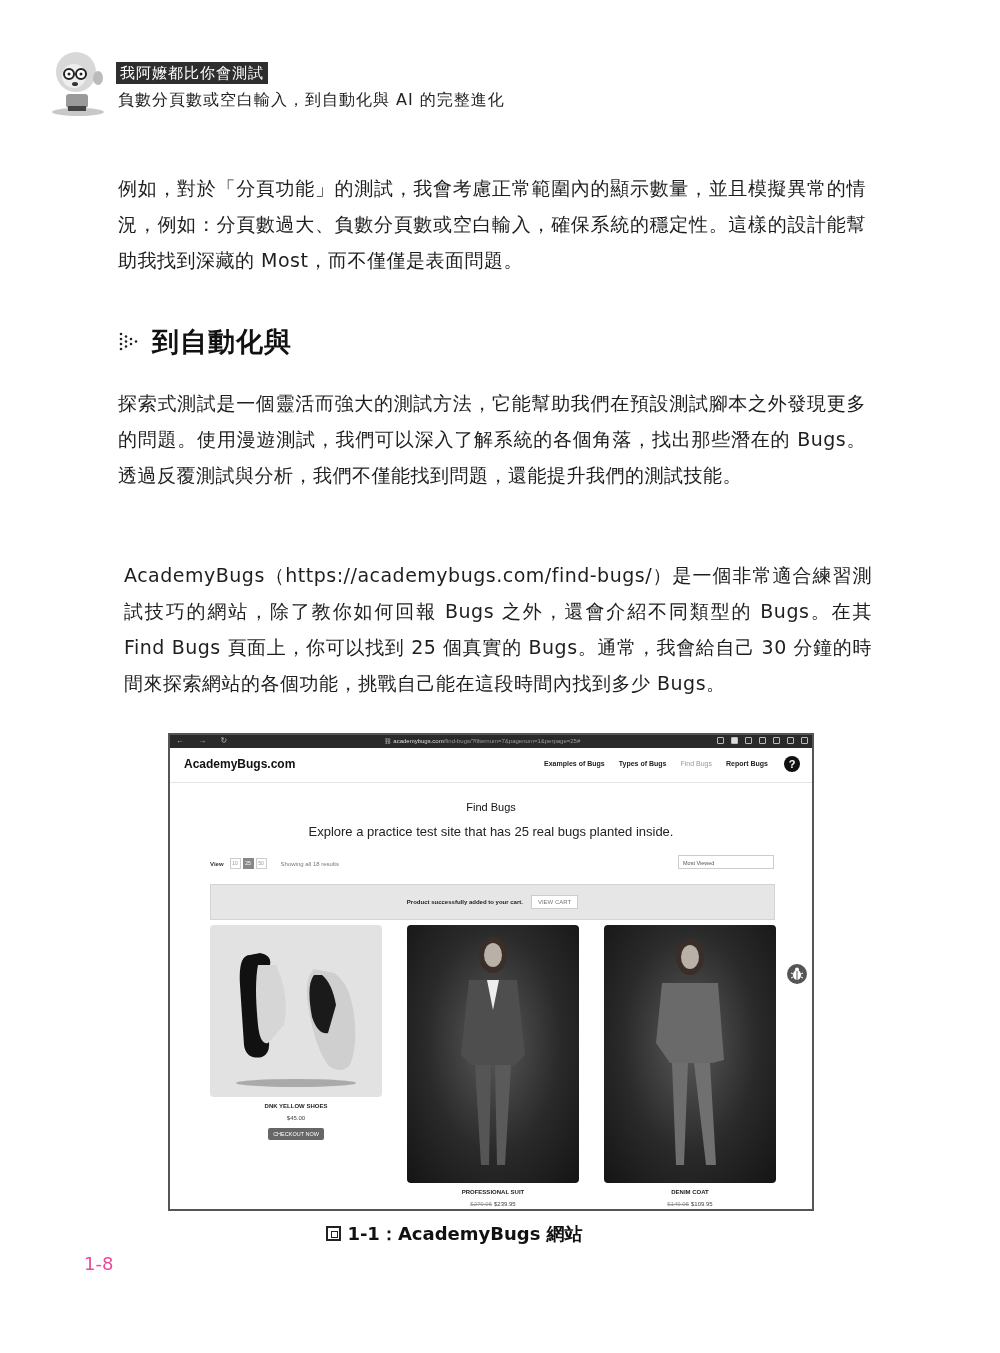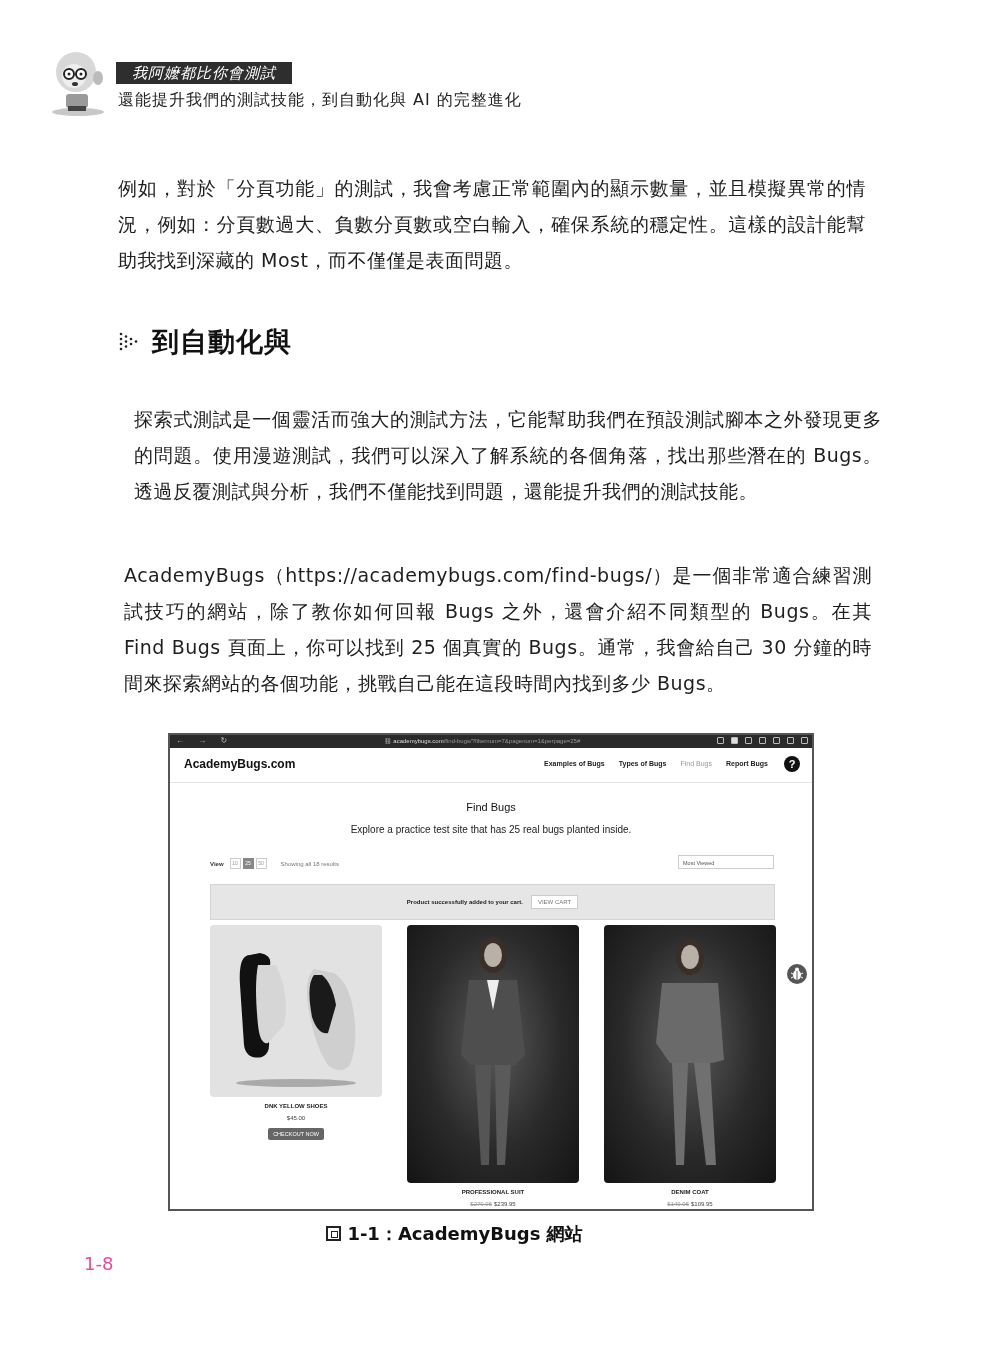--- a/index.html
+++ b/index.html
@@ -5,21 +5,21 @@
   html, body { margin: 0; padding: 0; }
   body {
     width: 1000px; height: 1353px; background: #ffffff; position: relative; overflow: hidden;
     font-family: "DejaVu Sans", "Liberation Sans", sans-serif; color: #1a1a1a;
   }
   
   .book-header { position: absolute; left: 48px; top: 44px; width: 600px; height: 74px; }
   .mascot { position: absolute; left: 0; top: 0; width: 58px; height: 72px; }
   .book-title {
     position: absolute; left: 68px; top: 18px; background: #2e2e2e; color: #fff;
-    font-size: 15px; line-height: 20px; padding: 1px 16px; letter-spacing: 1px; font-style: italic;
+    font-size: 15px; line-height: 20px; padding: 1px 4px; letter-spacing: 1px;
   }
   .book-subtitle {
     position: absolute; left: 70px; top: 46px; font-size: 16px; line-height: 20px; color: #222; letter-spacing: 1px;
   }
   
   .para {
     position: absolute; left: 118px; width: 748px; font-size: 19px; line-height: 36px;
     color: #1e1e1e; text-align: justify; letter-spacing: 0.5px;
   }
   .p1 { top: 170px; }
@@ -35,21 +35,21 @@
   .url { position: absolute; left: 214px; top: 2px; font-size: 6px; color: #ddd; }
   .url .path { color: #999; }
   .tool-icons { position: absolute; right: 4px; top: 2px; display: flex; gap: 7px; }
   .tool-icons span { width: 7px; height: 7px; border: 1px solid #bbb; box-sizing: border-box; display: inline-block; border-radius: 1px; }
   .site-header { height: 34px; position: relative; border-bottom: 1px solid #e4e4e4; }
   .logo { position: absolute; left: 14px; top: 9px; font-size: 12px; font-weight: bold; color: #111; }
   .site-nav { position: absolute; right: 44px; top: 12px; display: flex; gap: 14px; font-size: 7px; font-weight: bold; color: #222; }
   .site-nav .active { color: #999; font-weight: normal; }
   .help-icon { position: absolute; right: 12px; top: 8px; width: 16px; height: 16px; border-radius: 50%; background: #111; color: #fff; font-size: 11px; font-weight: bold; text-align: center; line-height: 16px; }
   .page-title { position: absolute; left: 0; width: 100%; top: 66px; text-align: center; font-size: 11px; color: #111; }
-  .page-sub { position: absolute; left: 0; width: 100%; top: 89px; text-align: center; font-size: 10px; color: #222; }
+  .page-sub { position: absolute; left: 0; width: 100%; top: 89px; text-align: center; font-size: 13px; color: #222; }
   .view-row { position: absolute; left: 40px; top: 123px; display: flex; align-items: center; font-size: 6px; color: #333; }
   .view-label { font-weight: bold; margin-right: 6px; }
   .view-opt { width: 9px; height: 9px; border: 1px solid #ccc; font-size: 5px; line-height: 9px; text-align: center; color: #999; margin-right: 2px; }
   .view-opt.sel { background: #888; color: #fff; border-color: #888; }
   .results { margin-left: 12px; color: #777; }
   .sort-select { position: absolute; right: 38px; top: 120px; width: 96px; height: 14px; border: 1px solid #ccc; font-size: 5.5px; line-height: 14px; padding-left: 4px; color: #555; box-sizing: border-box; }
   .notice { position: absolute; left: 40px; top: 149px; width: 565px; height: 36px; background: #e6e6e6; border: 1px solid #d4d4d4; box-sizing: border-box; display: flex; align-items: center; justify-content: center; }
   .notice-text { font-size: 6px; font-weight: bold; color: #222; margin-right: 8px; }
   .view-cart { background: #fff; border: 1px solid #ccc; font-size: 6px; color: #777; padding: 3px 6px; }
   .product { position: absolute; text-align: center; }
@@ -76,21 +76,21 @@
     <circle cx="28" cy="28" r="20" fill="#d8d8d8"></circle>
     <circle cx="26" cy="32" r="12" fill="#eee"></circle>
     <circle cx="21" cy="30" r="5" fill="#fff" stroke="#222" stroke-width="2"></circle>
     <circle cx="33" cy="30" r="5" fill="#fff" stroke="#222" stroke-width="2"></circle>
     <circle cx="21" cy="30" r="1.5" fill="#222"></circle>
       <circle cx="33" cy="30" r="1.5" fill="#222"></circle>
     <ellipse cx="27" cy="40" rx="3" ry="2" fill="#333"></ellipse>
     <ellipse cx="50" cy="34" rx="5" ry="7" fill="#bbb"></ellipse>
   </svg>
   <span class="book-title">我阿嬤都比你會測試</span>
-  <span class="book-subtitle">還能提升我們的測試技能，到自動化與 AI 的完整進化</span>
+  <span class="book-subtitle">負數分頁數或空白輸入，到自動化與 AI 的完整進化</span>
 </div>
 
 <p class="para p1" style="margin:0">例如，對於「分頁功能」的測試，我會考慮正常範圍內的顯示數量，並且模擬異常的情況，例如：分頁數過大、負數分頁數或空白輸入，確保系統的穩定性。這樣的設計能幫助我找到深藏的 Most，而不僅僅是表面問題。</p>
 
 <div class="section-head">
   <svg class="section-icon" viewBox="0 0 22 22">
     <g fill="#222">
       <circle cx="3" cy="3" r="1.3"></circle>
         <circle cx="3" cy="8" r="1.3"></circle>
         <circle cx="3" cy="13" r="1.3"></circle>
@@ -99,21 +99,21 @@
         <circle cx="8" cy="10.5" r="1.3"></circle>
         <circle cx="8" cy="15.5" r="1.3"></circle>
       <circle cx="13" cy="8" r="1.3"></circle>
         <circle cx="13" cy="13" r="1.3"></circle>
       <circle cx="18" cy="10.5" r="1.3"></circle>
     </g>
   </svg>
   <span class="section-title">到自動化與</span>
 </div>
 
-<p class="para p2" style="margin:16px">探索式測試是一個靈活而強大的測試方法，它能幫助我們在預設測試腳本之外發現更多的問題。使用漫遊測試，我們可以深入了解系統的各個角落，找出那些潛在的 Bugs。透過反覆測試與分析，我們不僅能找到問題，還能提升我們的測試技能。</p>
+<p class="para p2" style="margin:0">探索式測試是一個靈活而強大的測試方法，它能幫助我們在預設測試腳本之外發現更多的問題。使用漫遊測試，我們可以深入了解系統的各個角落，找出那些潛在的 Bugs。透過反覆測試與分析，我們不僅能找到問題，還能提升我們的測試技能。</p>
 <p class="para p3" style="margin:6px">AcademyBugs（https://academybugs.com/find-bugs/）是一個非常適合練習測試技巧的網站，除了教你如何回報 Bugs 之外，還會介紹不同類型的 Bugs。在其 Find Bugs 頁面上，你可以找到 25 個真實的 Bugs。通常，我會給自己 30 分鐘的時間來探索網站的各個功能，挑戰自己能在這段時間內找到多少 Bugs。</p>
 
 <div class="figure">
   <div class="browser-bar">
     <span class="nav-btns">←  →  ↻</span>
     <span class="url">
       <span>⛓ </span><span>academybugs.com</span><span class="path">/find-bugs/?filternum=7&amp;pagenum=1&amp;perpage=25#</span>
     </span>
     <div class="tool-icons">
       <span></span>

